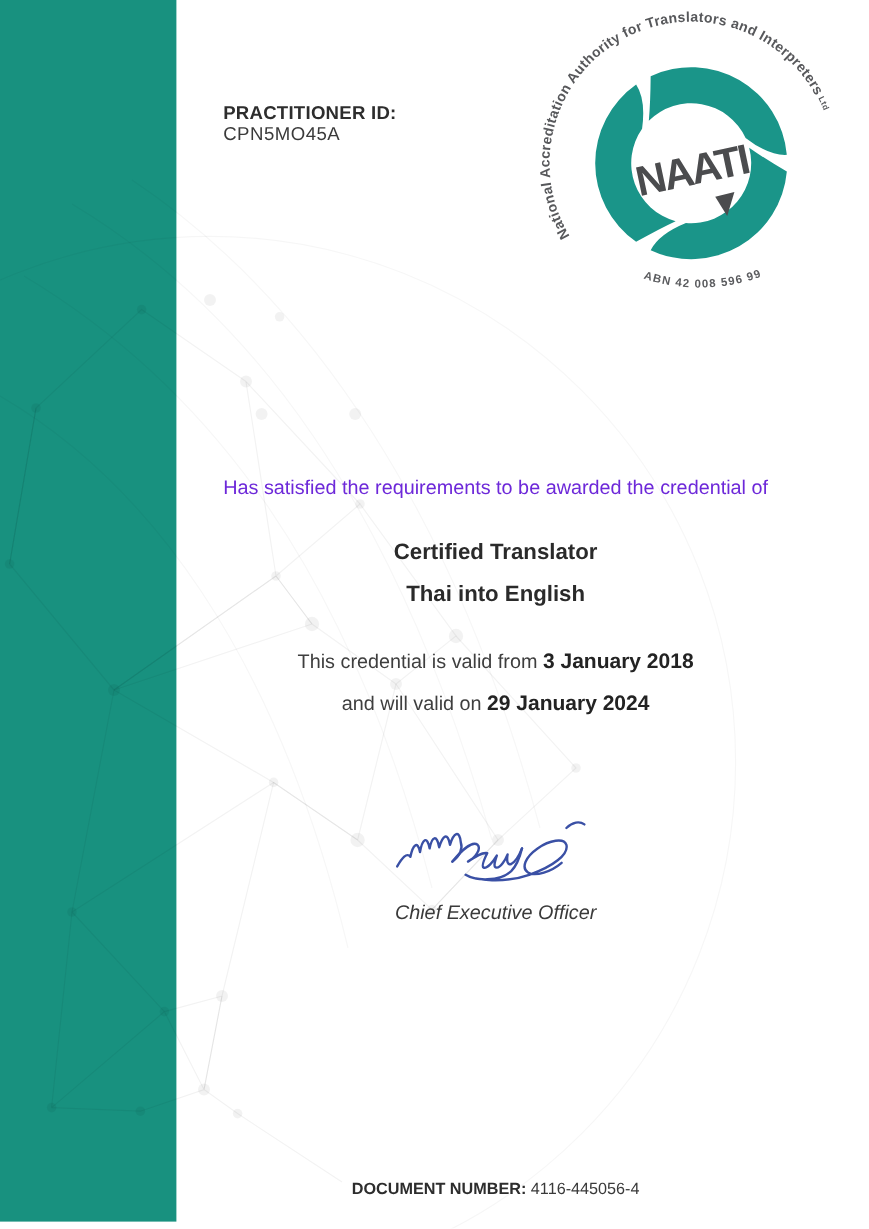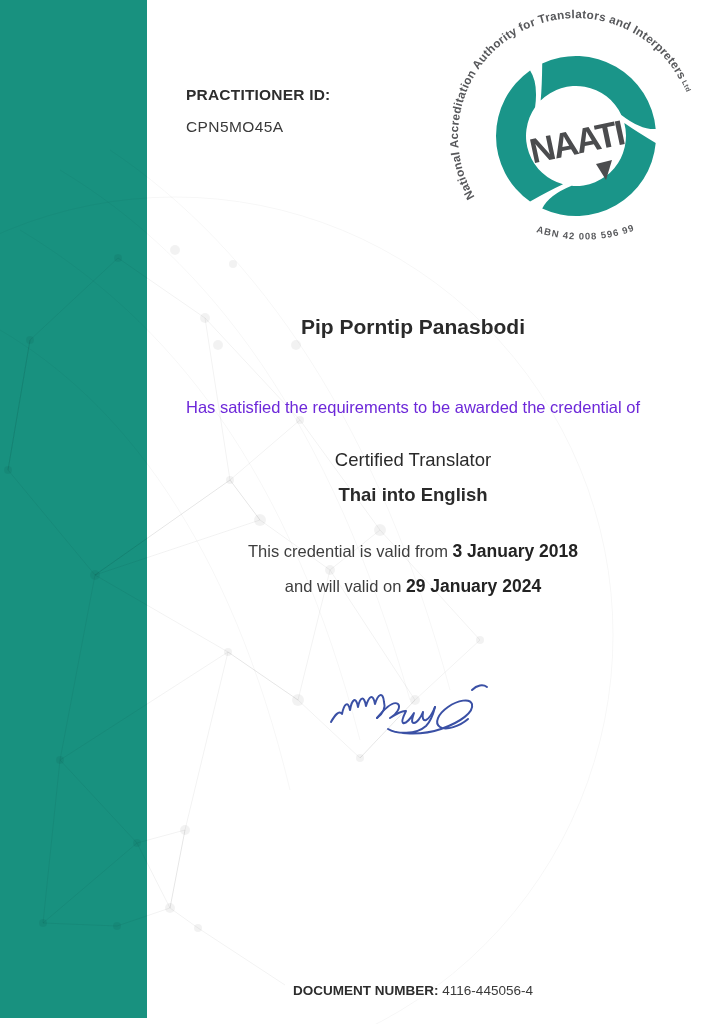--- a/index.html
+++ b/index.html
@@ -8,30 +8,30 @@
     font-family:"Liberation Sans", sans-serif; color:#3c3c3c; overflow:hidden;
   }
   .teal-bar {
     position:absolute; left:0; top:0; width:147px; height:1018px;
     background:#18917f;
   }
   .network { position:absolute; left:0; top:0; pointer-events:none; }
 
   .practitioner { position:absolute; left:186px; top:86px; text-align:left; }
   .practitioner-label { font-size:15.5px; font-weight:bold; color:#2d2d2d; letter-spacing:.2px; }
-  .practitioner-id { margin-top:14px; font-size:15.5px; color:#3a3a3a; letter-spacing:.4px; }
+  .practitioner-id { font-size:15.5px; color:#3a3a3a; letter-spacing:.4px; }
 
   .logo { position:absolute; left:446px; top:8px; width:264px; height:248px; }
 
   .content { position:absolute; left:147px; top:0; width:532px; height:1024px; text-align:center; }
   .content > div { position:absolute; left:0; right:0; }
 
   .recipient-name { top:315px; font-size:21px; font-weight:bold; color:#2a2a2a; }
   .statement      { top:398px; font-size:16.5px; color:#6d28d9; }
-  .credential     { top:449px; font-size:18.5px; font-weight:normal; color:#2a2a2a; }
+  .credential     { top:449px; font-size:18.5px; font-weight:bold; color:#2a2a2a; }
   .language       { top:484px; font-size:18.5px; font-weight:bold; color:#2a2a2a; }
   .valid-line     { top:541px; font-size:16.5px; color:#3e3e3e;text-align:center; }
   .expire-line    { top:576px; font-size:16.5px; color:#3e3e3e; }
   .valid-line b, .expire-line b { font-size:17.5px; color:#232323; }
 
   .signature-wrap { position:absolute; left:326px; top:674px; width:176px; height:68px; }
   .ceo-title { top:752px; font-size:16.5px; font-style:italic; color:#3a3a3a; }
 
   .docnum { top:961px; font-size:13.5px; color:#3a3a3a;margin-top:22px; }
   .docnum-label { font-weight:bold; color:#2d2d2d; }
@@ -114,32 +114,32 @@
     <text font-family="Liberation Sans, sans-serif" font-size="11.7" font-weight="bold" fill="#57585B" letter-spacing="0.3">
       <textPath href="#arc-title"><tspan>National Accreditation Authority for Translators and Interpreters</tspan><tspan font-size="7" dy="-1"> Ltd</tspan></textPath>
     </text>
 
     <text font-family="Liberation Sans, sans-serif" font-size="9.5" font-weight="bold" fill="#5a5b5e" letter-spacing="1">
       <textPath href="#arc-abn">ABN 42 008 596 996</textPath>
     </text>
   </svg>
 
   <div class="content">
-    <div class="recipient-name">Pip Porntip Panasbodi</div>
 
     <div class="statement">Has satisfied the requirements to be awarded the credential of</div>
 
     <div class="credential">Certified Translator</div>
 
     <div class="language">Thai into English</div>
 
     <div class="valid-line"><span>This credential is valid from </span><b>3 January 2018</b></div>
 
     <div class="expire-line"><span>and will valid on </span><b>29 January 2024</b></div>
 
+    <div class="ceo-title">Chief Executive Officer</div>
 
     <div class="docnum"><span class="docnum-label">DOCUMENT NUMBER:</span>
       <span>4116-445056-4</span></div>
   </div>
 
   <svg class="signature-wrap" viewBox="0 0 176 68" aria-hidden="true">
     <g fill="none" stroke="#3A50A5" stroke-width="2" stroke-linecap="round" stroke-linejoin="round">
       <path d="M5 48 C 9 41 13 36 16 40 C 18 30 22 26 24 36 C 26 25 30 22 32 33 C 34 23 38 21 40 32 C 43 22 47 19 49 30 C 52 20 57 17 58 28 C 60 34 56 40 51 44"></path>
       <path d="M51 44 C 60 33 68 27 72 30 C 75 33 71 40 64 44 C 70 40 76 36 80 37 C 77 43 75 48 77 49 C 80 50 85 44 88 39 C 86 45 85 49 88 49 C 91 49 95 43 97 38 C 96 44 97 47 100 46 C 104 44 107 38 109 33"></path>
       <path d="M109 33 C 107 41 104 48 100 52 C 90 61 70 60 62 55 C 70 60 95 62 115 55 C 135 48 148 38 146 30 C 144 24 132 26 122 33 C 112 40 108 49 114 53 C 120 57 134 52 142 45"></path>

